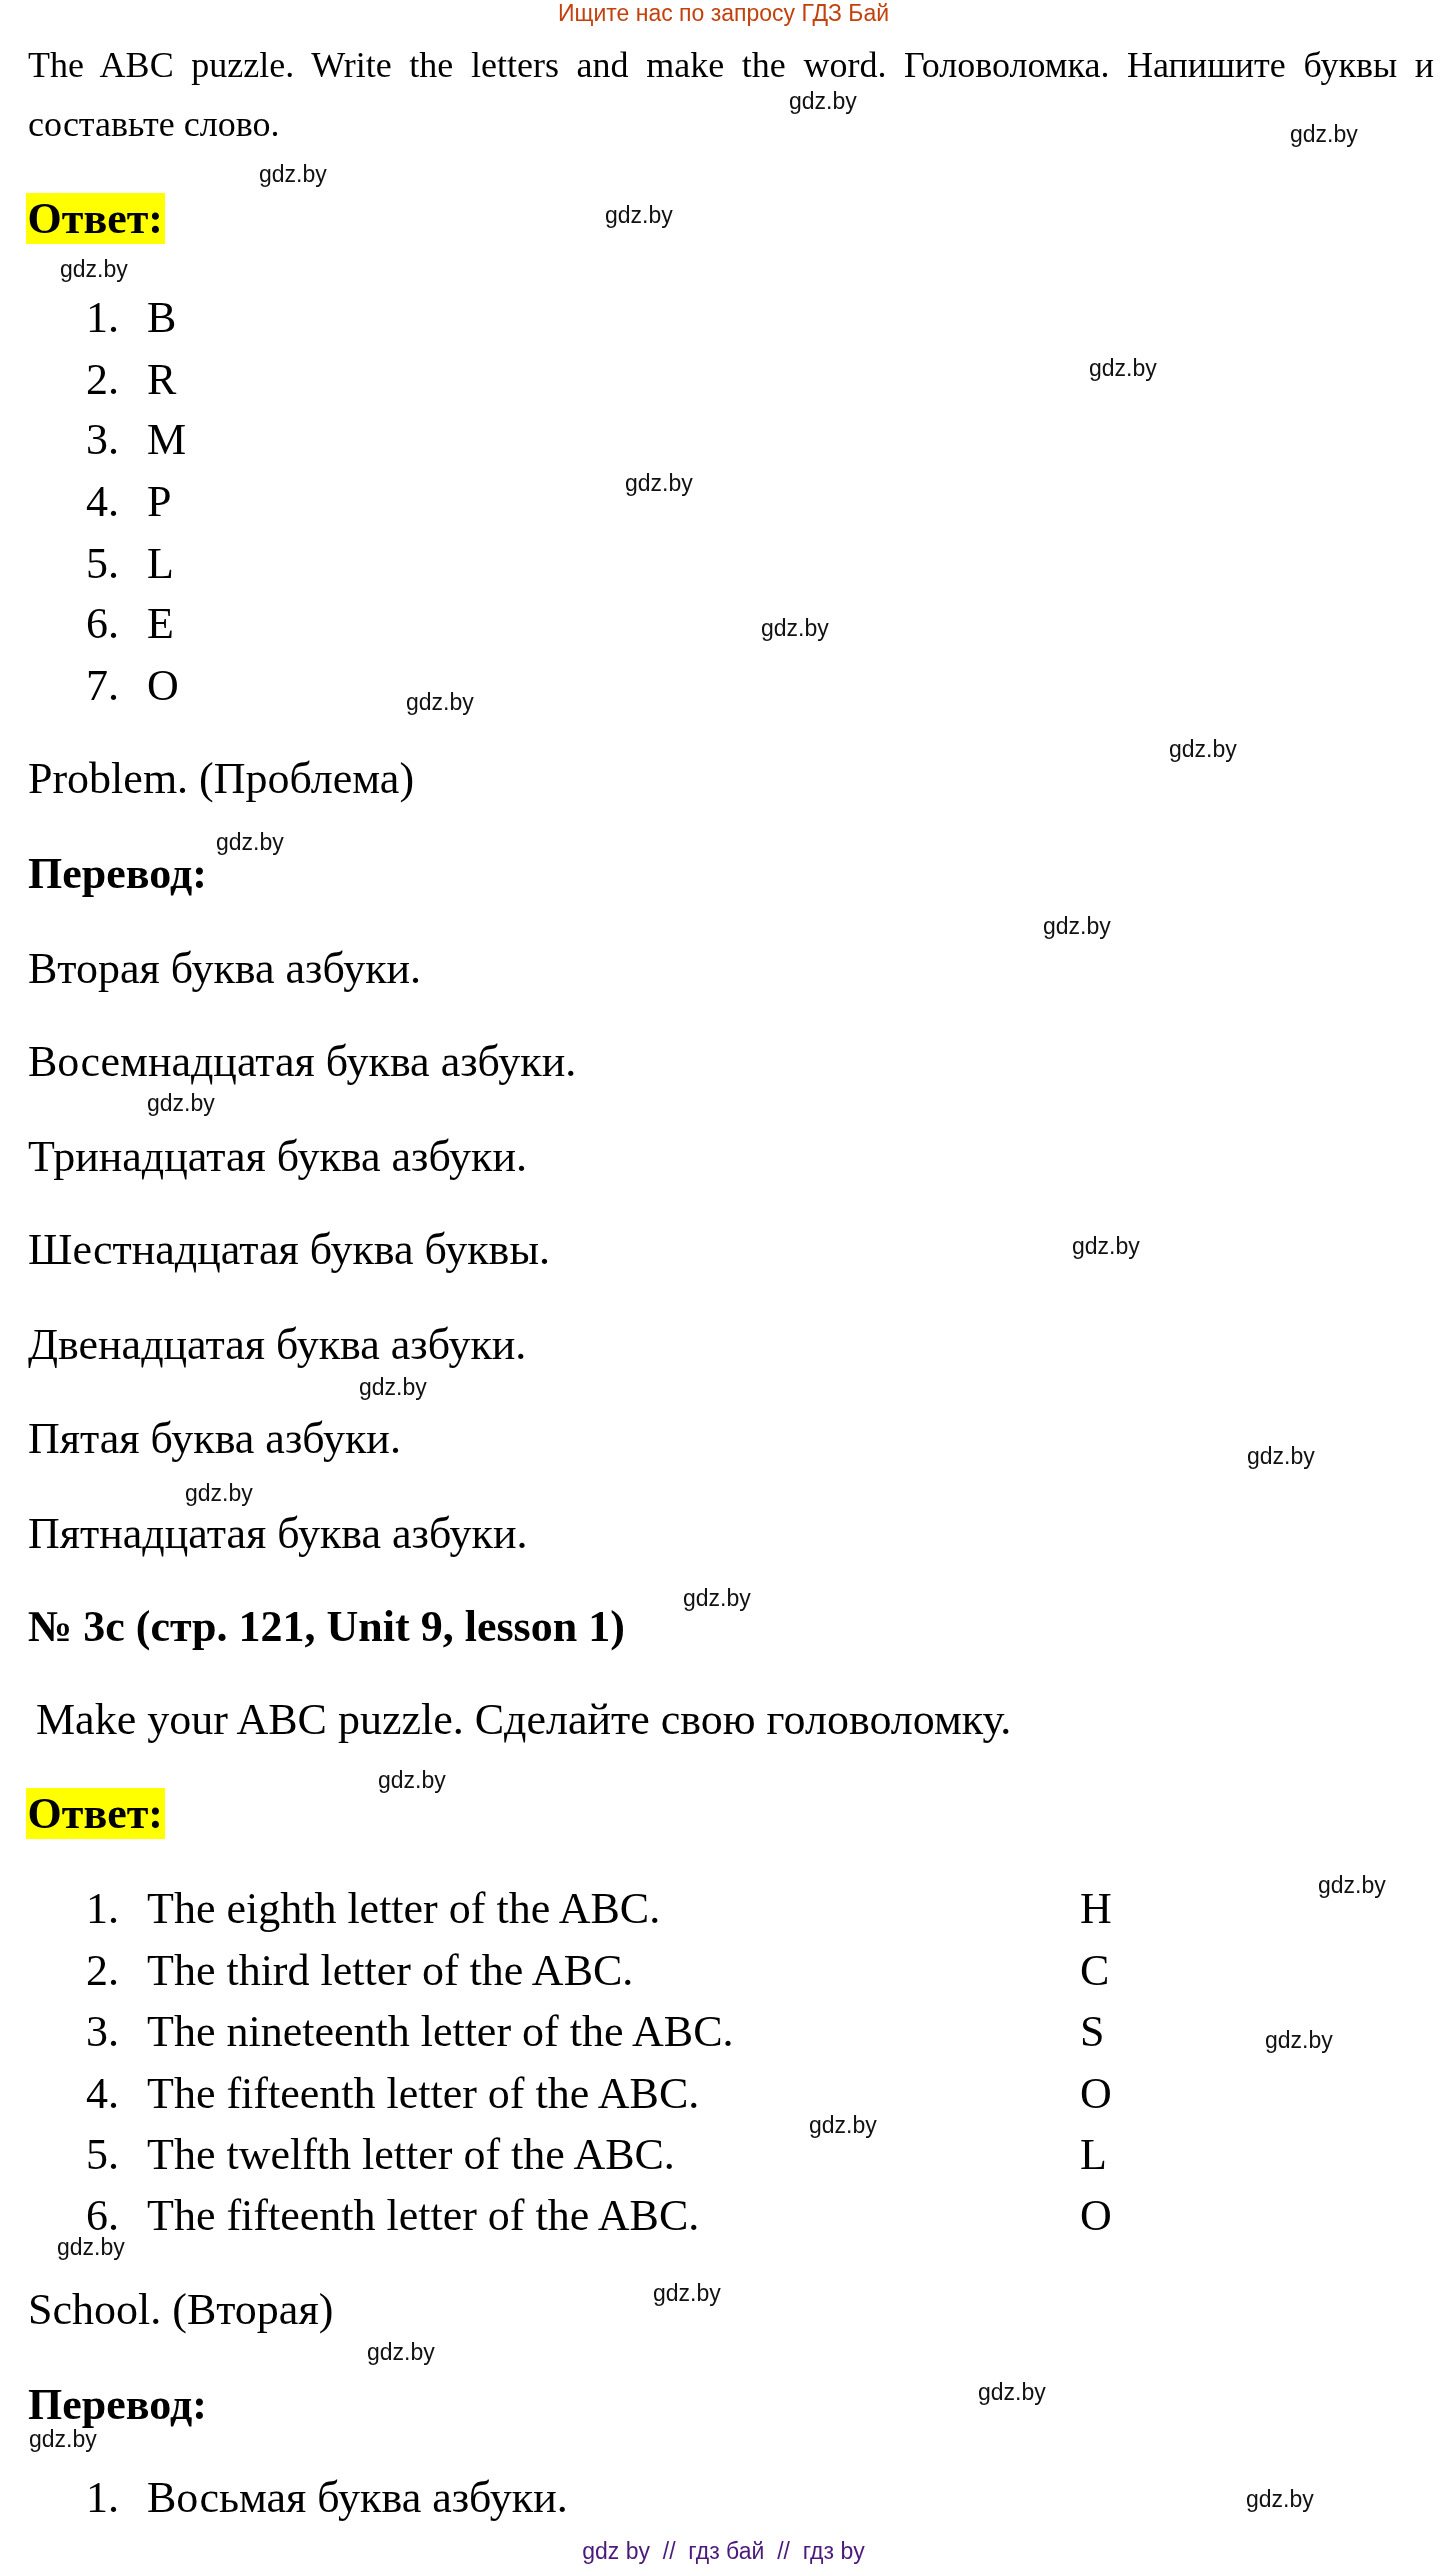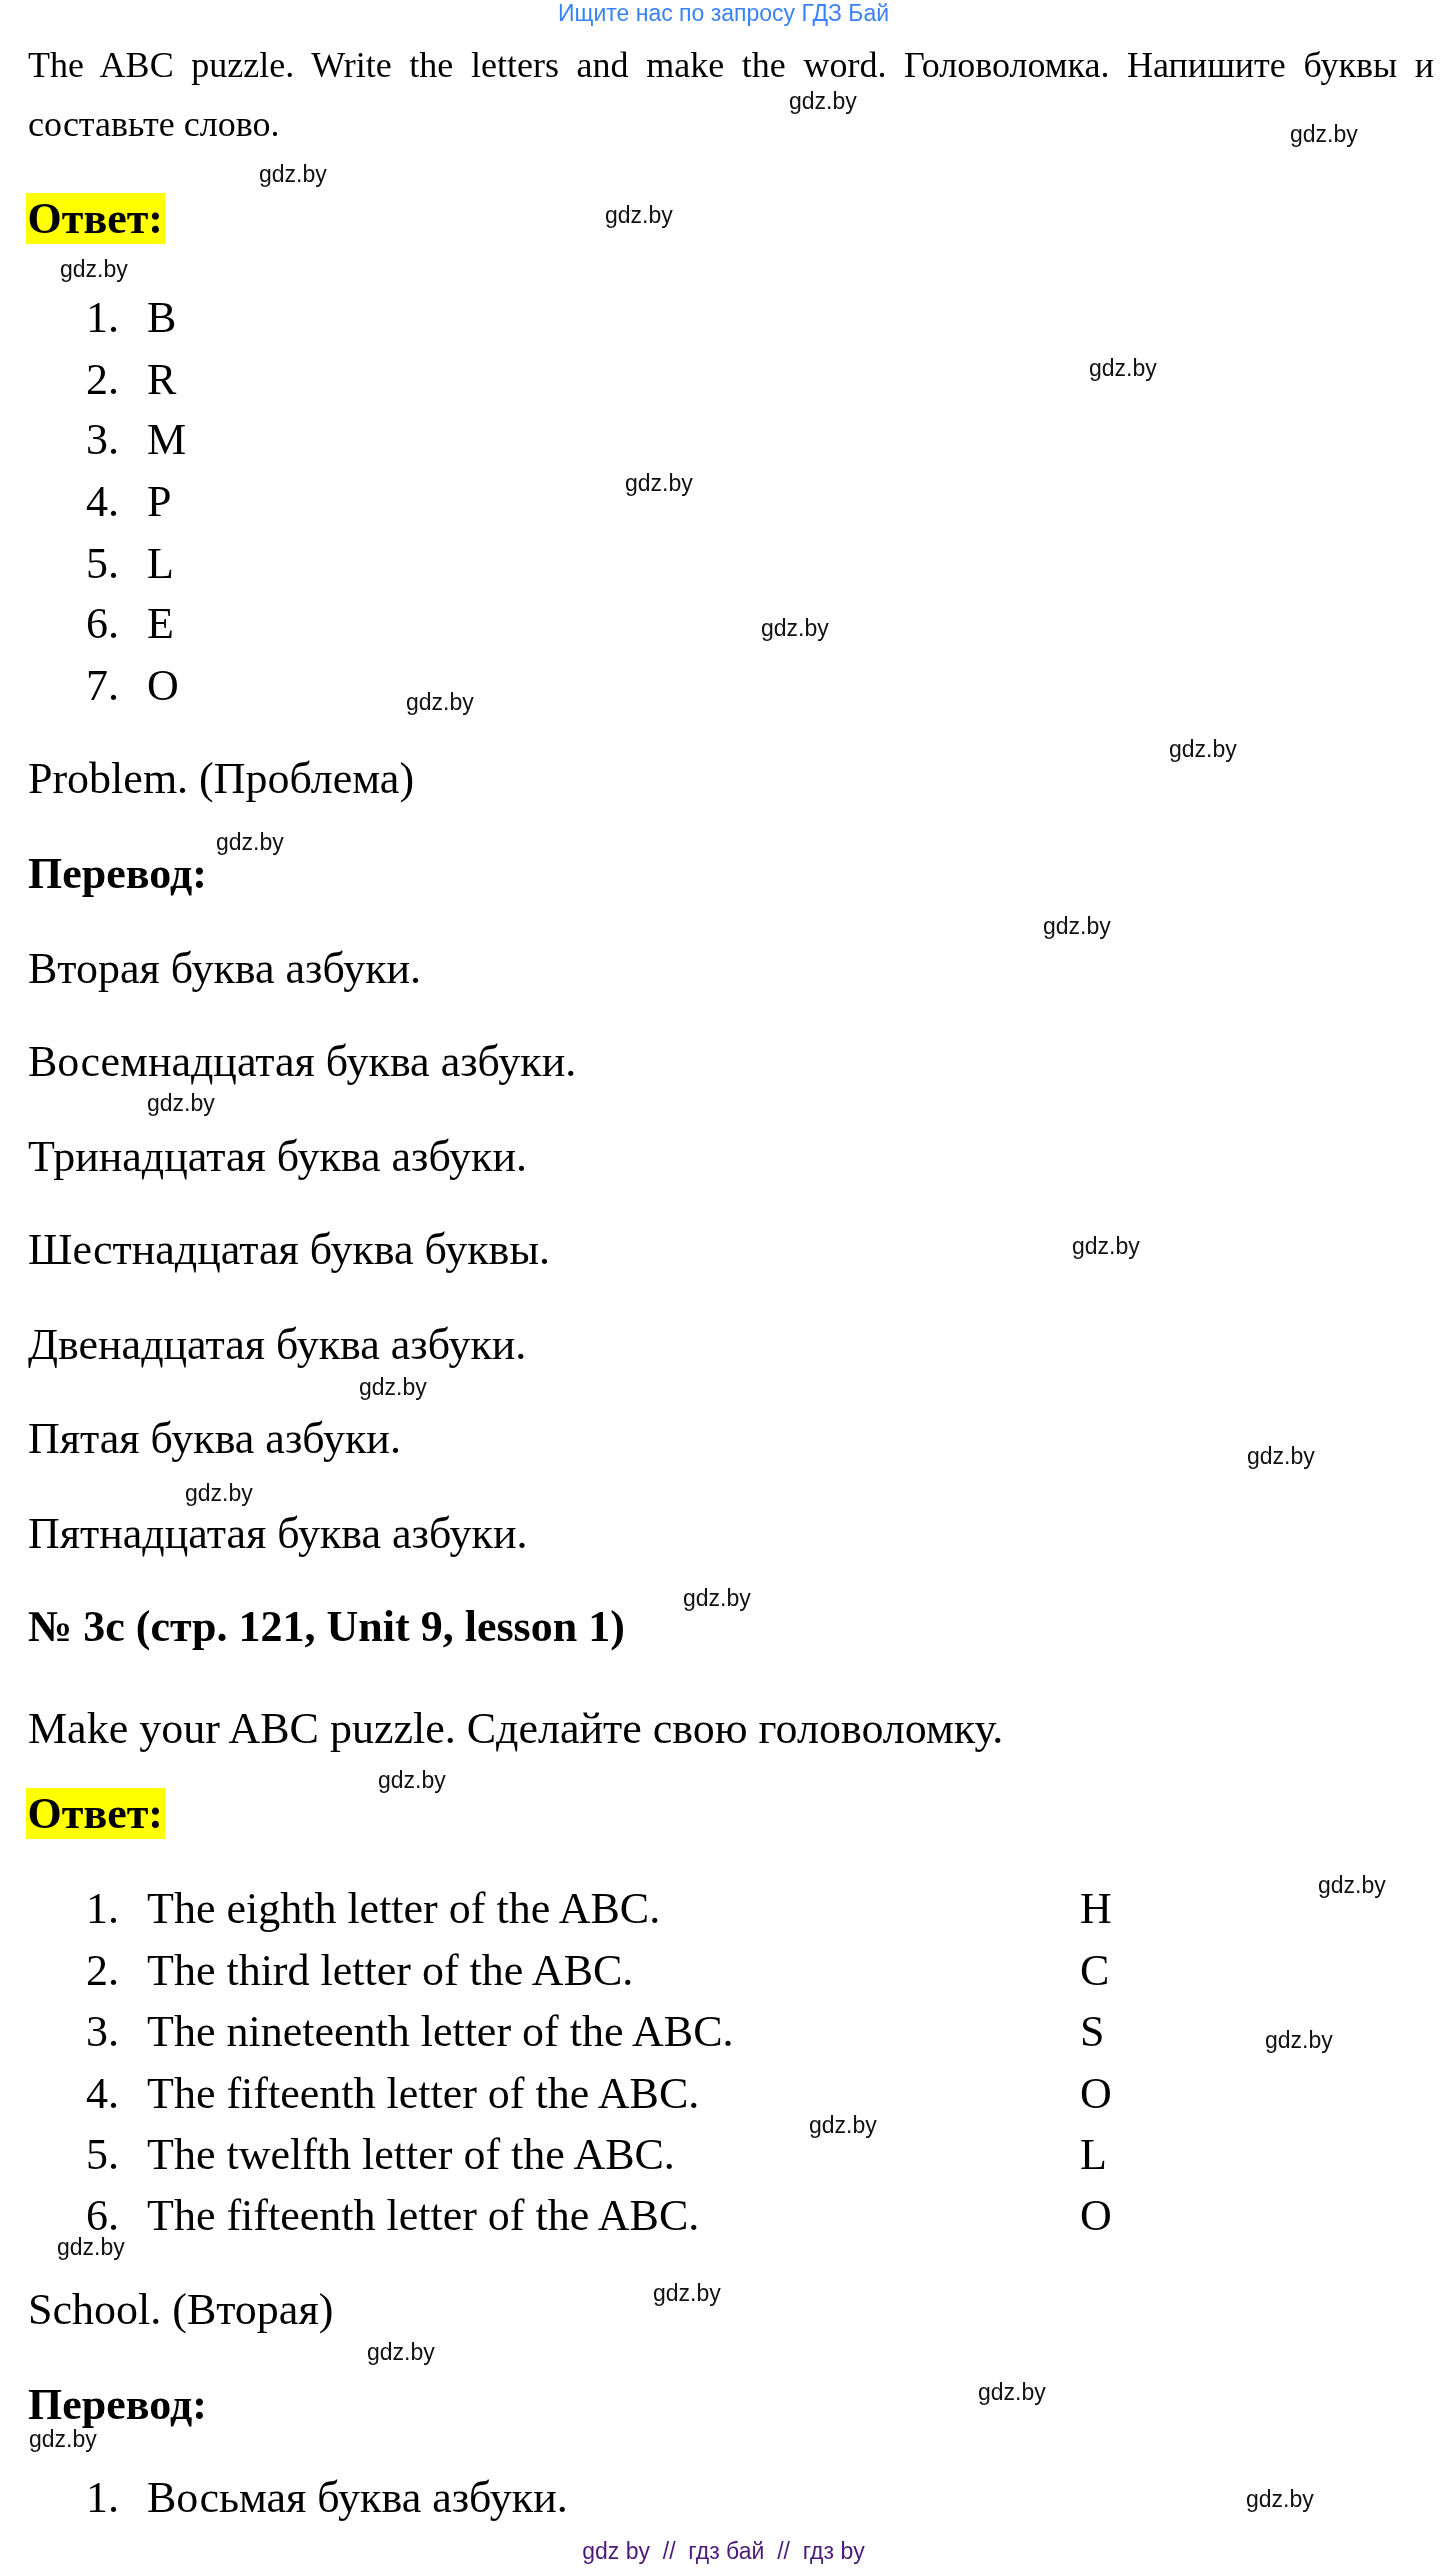--- a/index.html
+++ b/index.html
@@ -20,21 +20,21 @@
   .letter { position: absolute; left: 1080px; font-size: 44px; line-height: 1; }
   .wm { position: absolute; font-family: "Liberation Sans", "DejaVu Sans", sans-serif;
         font-size: 23px; line-height: 1; color: #111; white-space: nowrap; }
   .footer { position: absolute; left: 0; width: 1447px; top: 2538px; text-align: center;
             font-family: "Liberation Sans", "DejaVu Sans", sans-serif; font-size: 23px;
             line-height: 27px; white-space: pre; }
 </style>
 </head>
 <body>
 
-<div class="top-banner" style="color:#3b82f6">Ищите нас по запросу ГДЗ Бай</div>
+<div class="top-banner" style="color:#c2410c">Ищите нас по запросу ГДЗ Бай</div>
 
 <div class="para" style="top:36px;">The ABC puzzle. Write the letters and make the word. Головоломка. Напишите буквы и составьте слово.</div>
 
 <div class="answer-box" style="top:193px;">Ответ:</div>
 
 <div>
   <div>
     <span class="num" style="top:296px">1.</span>
     <span class="item-text" style="top:296px">B</span>
   </div>
@@ -73,21 +73,21 @@
   <div class="abs line" style="left:28px; top:1040px;">Восемнадцатая буква азбуки.</div>
   <div class="abs line" style="left:28px; top:1135px;text-align:right;">Тринадцатая буква азбуки.</div>
   <div class="abs line" style="left:28px; top:1228px;">Шестнадцатая буква буквы.</div>
   <div class="abs line" style="left:28px; top:1323px;text-align:right;">Двенадцатая буква азбуки.</div>
   <div class="abs line" style="left:28px; top:1417px;">Пятая буква азбуки.</div>
   <div class="abs line" style="left:28px; top:1512px;">Пятнадцатая буква азбуки.</div>
 </div>
 
 <div class="abs line bold" style="left:28px; top:1605px;">№ 3c (стр. 121, Unit 9, lesson 1)</div>
 
-<div class="abs line" style="left:28px; top:1698px;margin-top:9px;">Make your ABC puzzle. Сделайте свою головоломку.</div>
+<div class="abs line" style="left:36px; top:1698px;">Make your ABC puzzle. Сделайте свою головоломку.</div>
 
 <div class="answer-box" style="top:1788px;">Ответ:</div>
 
 <div>
   <div>
     <span class="num" style="top:1887px">1.</span>
     <span class="item-text" style="top:1887px">The eighth letter of the ABC.</span>
     <span class="letter" style="top:1887px">H</span>
   </div>
   <div>

